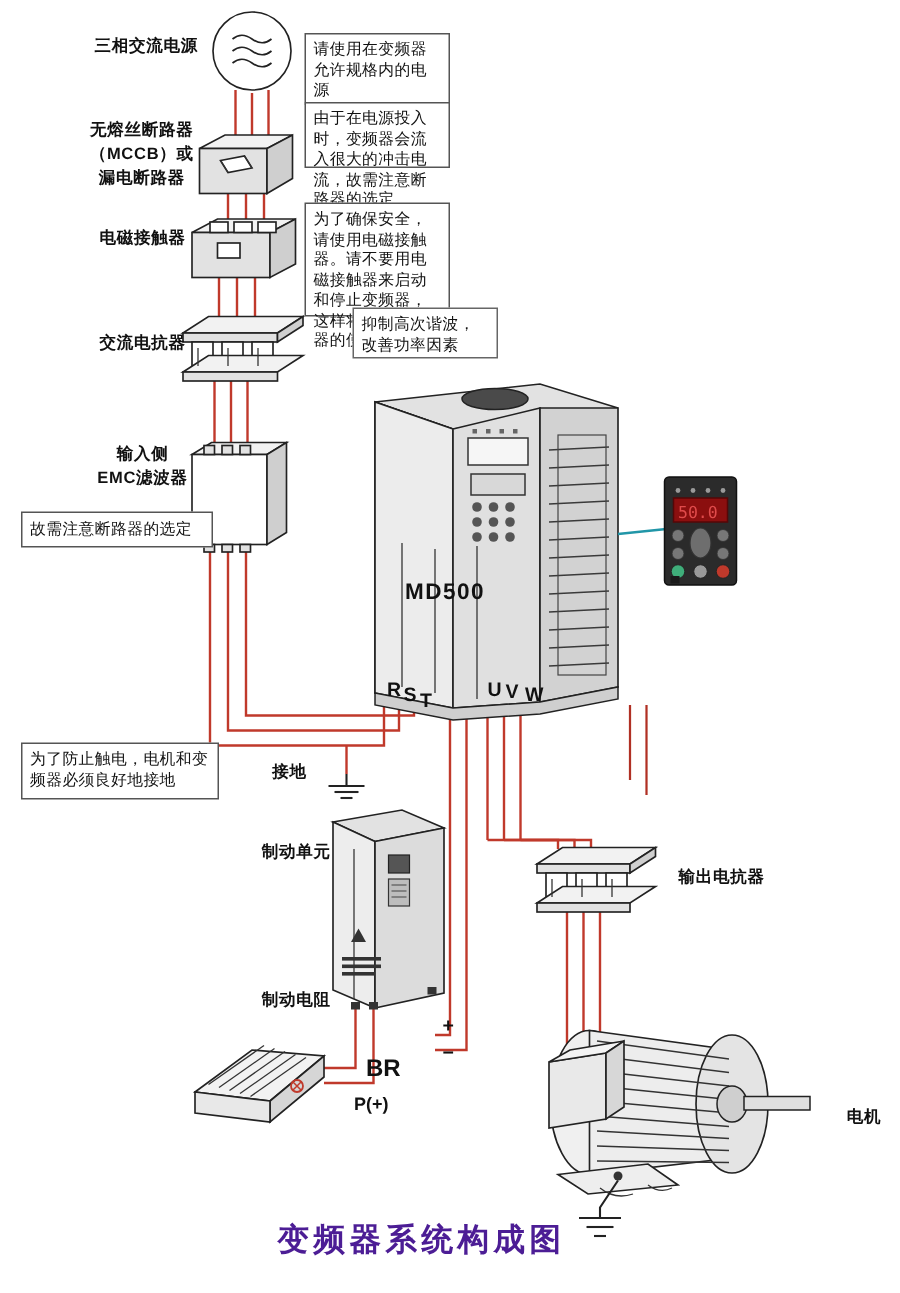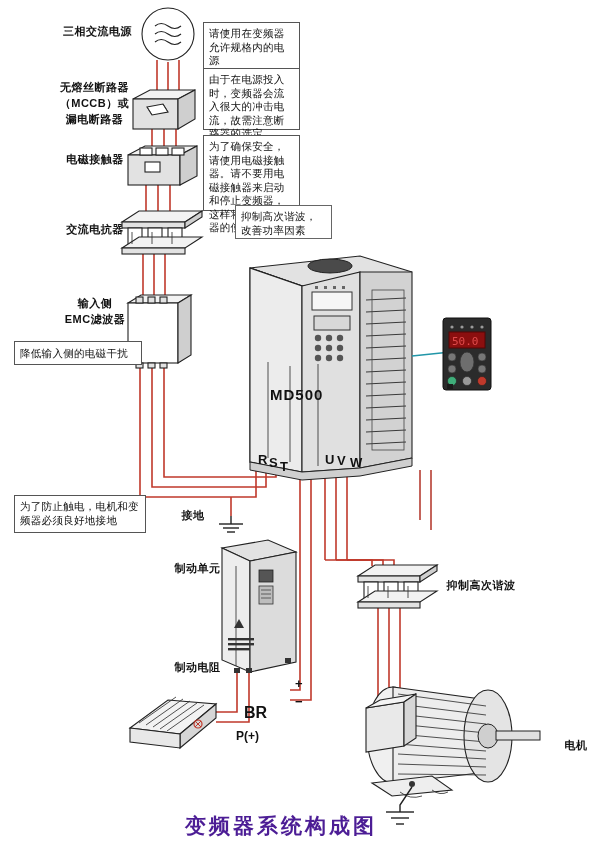--- a/index.html
+++ b/index.html
@@ -328,33 +328,33 @@
 
   <div class="lbl" style="left:40px;top:296px;width:110px;">输入侧</div>
   <div class="lbl" style="left:40px;top:312px;width:110px;">EMC滤波器</div>
 
   <div class="lbl" style="left:168px;top:508px;width:50px;">接地</div>
 
   <div class="lbl" style="left:160px;top:561px;width:75px;text-align:center;">制动单元</div>
 
   <div class="lbl" style="left:160px;top:660px;width:75px;">制动电阻</div>
 
-  <div class="lbl" style="left:437px;top:578px;width:88px;">抑制高次谐波</div>
+  <div class="lbl" style="left:437px;top:578px;width:88px;">输出电抗器</div>
 
   <div class="lbl" style="left:556px;top:738px;width:40px;">电机</div>
 
   <div class="note" style="left:203px;top:22px;width:97px;height:48px;">请使用在变频器允许规格内的电源</div>
 
-  <div class="note" style="left:203px;top:68px;width:97px;height:62px;">由于在电源投入时，变频器会流入很大的冲击电流，故需注意断路器的选定</div>
+  <div class="note" style="left:203px;top:68px;width:97px;height:44px;">由于在电源投入时，变频器会流入很大的冲击电流，故需注意断路器的选定</div>
 
   <div class="note" style="left:203px;top:135px;width:97px;height:76px;">为了确保安全，请使用电磁接触器。请不要用电磁接触器来启动和停止变频器，这样将降低变频器的使用寿命</div>
 
   <div class="note" style="left:203px;top:205px;width:97px;height:34px;border-color:#666;margin-left:32px;">抑制高次谐波，改善功率因素</div>
 
-  <div class="note" style="left:14px;top:341px;width:128px;height:24px;padding-top:5px;">降低输入侧的电磁干扰</div>
+  <div class="note" style="left:14px;top:341px;width:128px;height:24px;padding-top:5px;">故需注意断路器的选定</div>
 
   <div class="note" style="left:14px;top:495px;width:132px;height:38px;">为了防止触电，电机和变频器必须良好地接地</div>
 
   <div class="term" style="left:258px;top:452px;">R</div>
   <div class="term" style="left:269px;top:455px;">S</div>
   <div class="term" style="left:280px;top:459px;">T</div>
 
   <div class="term" style="left:325px;top:452px;">U</div>
   <div class="term" style="left:337px;top:453px;">V</div>
   <div class="term" style="left:350px;top:455px;">W</div>

